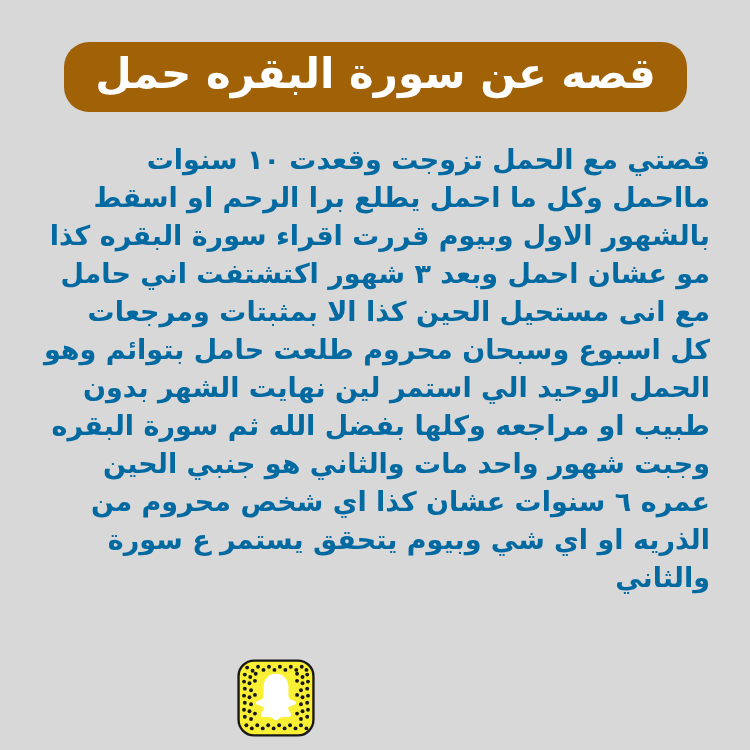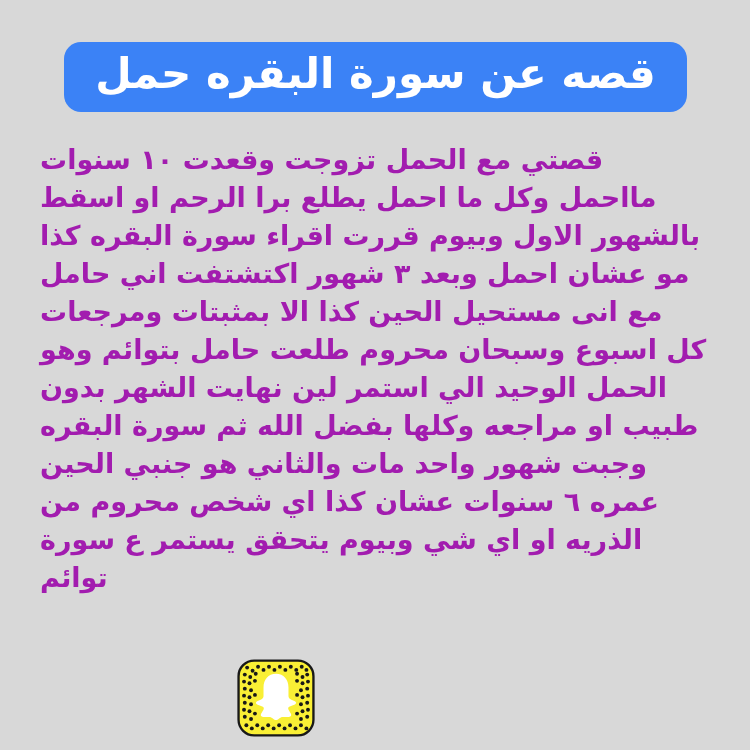--- a/index.html
+++ b/index.html
@@ -15,41 +15,41 @@
     overflow: hidden;
     font-family: "DejaVu Sans", sans-serif;
     direction: rtl;
   }
   .header-banner {
     position: absolute;
     left: 64px;
     top: 42px;
     width: 623px;
     height: 70px;
-    background: #3b82f6;
-    border-radius: 17px;
+    background: #a16207;
+    border-radius: 25px;
     display: flex;
     align-items: center;
     justify-content: center;
   }
   .header-banner .title {
     color: #ffffff;
     font-size: 42px;
     font-weight: bold;
     white-space: nowrap;
     line-height: 1;
     padding-bottom: 6px;
   }
   .story-block {
     position: absolute;
     top: 141px;
     left: 40px;
     width: 670px;
-    text-align: left;
-    color: #a21caf;
+    text-align: right;
+    color: #0369a1;
   }
   .story-line {
     font-size: 27px;
     font-weight: bold;
     line-height: 38px;
     white-space: nowrap;
   }
   .snapcode {
     position: absolute;
     left: 237px;
@@ -77,21 +77,21 @@
     <div class="story-line">مااحمل وكل ما احمل يطلع برا الرحم او اسقط</div>
     <div class="story-line">بالشهور الاول وبيوم قررت اقراء سورة البقره كذا</div>
     <div class="story-line">مو عشان احمل وبعد ٣ شهور اكتشتفت اني حامل</div>
     <div class="story-line">مع انى مستحيل الحين كذا الا بمثبتات ومرجعات</div>
     <div class="story-line">كل اسبوع وسبحان محروم طلعت حامل بتوائم وهو</div>
     <div class="story-line">الحمل الوحيد الي استمر لين نهايت الشهر بدون</div>
     <div class="story-line">طبيب او مراجعه وكلها بفضل الله ثم سورة البقره</div>
     <div class="story-line">وجبت شهور واحد مات والثاني هو جنبي الحين</div>
     <div class="story-line">عمره ٦ سنوات عشان كذا اي شخص محروم من</div>
     <div class="story-line">الذريه او اي شي وبيوم يتحقق يستمر ع سورة</div>
-    <div class="story-line">توائم</div>
+    <div class="story-line">والثاني</div>
   </div>
 
   <div class="snapcode">
     <svg viewBox="0 0 100 100" xmlns="http://www.w3.org/2000/svg" aria-hidden="true">
       <rect x="2" y="2" width="96" height="96" rx="20" ry="20" fill="#f9ef35" stroke="#181818" stroke-width="3"></rect>
       <g fill="#181818">
         <circle cx="13" cy="11" r="2.5"></circle>
           <circle cx="20" cy="15" r="2.5"></circle>
           <circle cx="27" cy="10" r="2.5"></circle>
         <circle cx="34" cy="14" r="2.5"></circle>

